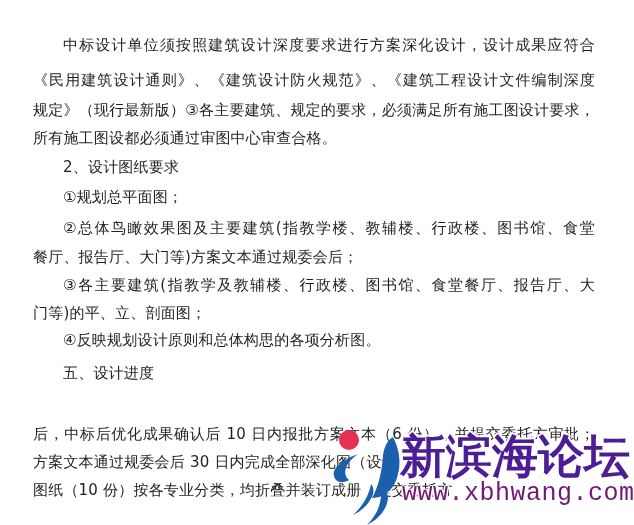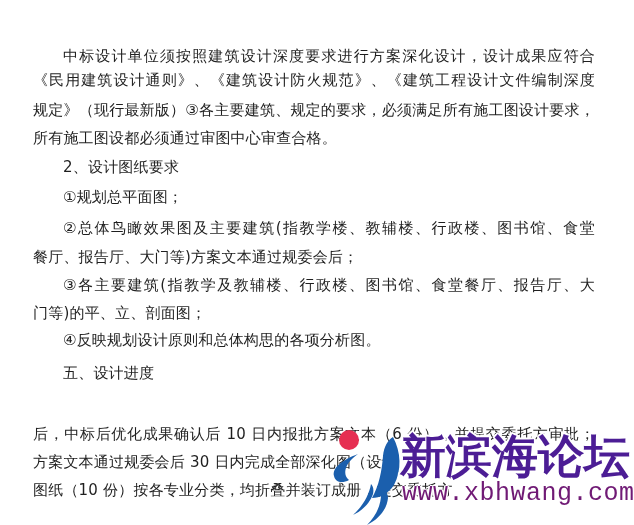--- a/index.html
+++ b/index.html
@@ -56,21 +56,21 @@
     color:#701a75;
     white-space:nowrap;
     text-shadow:
       1.5px 0 0 #fff, -1.5px 0 0 #fff, 0 1.5px 0 #fff, 0 -1.5px 0 #fff;
   }
 </style>
 </head>
 <body>
 
 <div class="doc">
-  <div class="line indent fill" style="top:46px">中标设计单位须按照建筑设计深度要求进行方案深化设计，设计成果应符合</div>
+  <div class="line indent fill" style="top:35px">中标设计单位须按照建筑设计深度要求进行方案深化设计，设计成果应符合</div>
   <div class="line fill" style="top:70px">《民用建筑设计通则》、《建筑设计防火规范》、《建筑工程设计文件编制深度</div>
   <div class="line fill" style="top:100px">规定》（现行最新版）③各主要建筑、规定的要求，必须满足所有施工图设计要求，</div>
   <div class="line" style="top:128px">所有施工图设都必须通过审图中心审查合格。</div>
   <div class="line indent" style="top:157px">2、设计图纸要求</div>
   <div class="line indent fill" style="top:218px">②总体鸟瞰效果图及主要建筑(指教学楼、教辅楼、行政楼、图书馆、食堂</div>
   <div class="line indent" style="top:187px">①规划总平面图；</div>
   <div class="line" style="top:247px">餐厅、报告厅、大门等)方案文本通过规委会后；</div>
   <div class="line indent fill" style="top:275px">③各主要建筑(指教学及教辅楼、行政楼、图书馆、食堂餐厅、报告厅、大</div>
   <div class="line" style="top:303px">门等)的平、立、剖面图；</div>
   <div class="line indent" style="top:330px">④反映规划设计原则和总体构思的各项分析图。</div>

